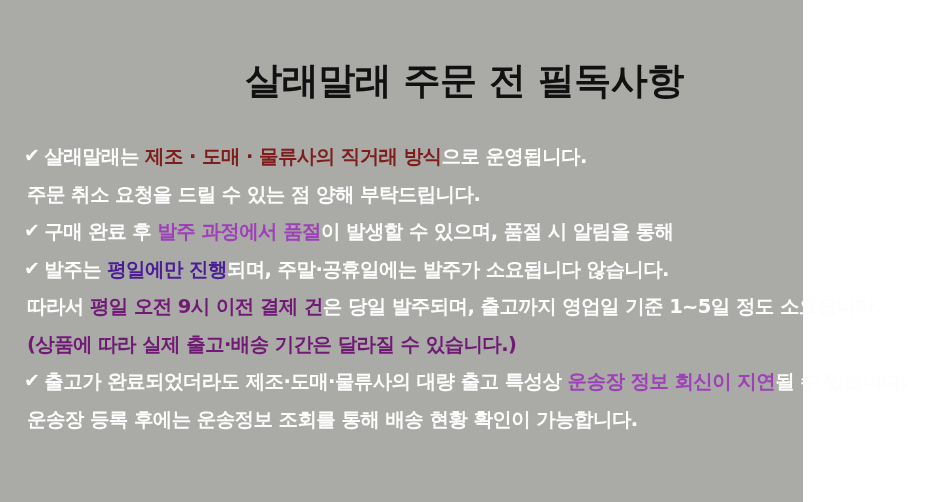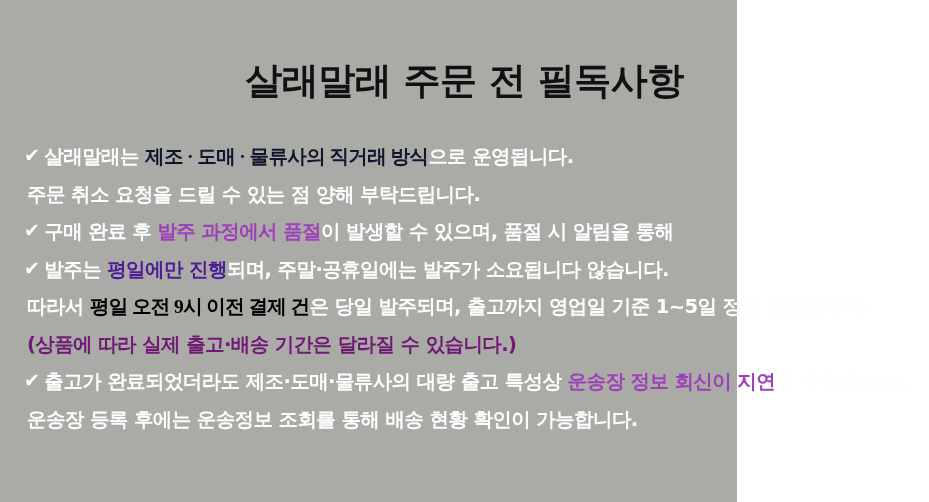--- a/index.html
+++ b/index.html
@@ -7,21 +7,21 @@
     padding: 0;
   }
   body {
     width: 929px;
     height: 502px;
     overflow: hidden;
     font-family: "DejaVu Sans", "Liberation Sans", sans-serif;
   }
   #notice-card {
     position: relative;
-    width: 737px;
+    width: 803px;
     height: 502px;
     box-sizing: border-box;
     background: #aaaaa7;
     display: flex;
     flex-direction: column;
   }
   #notice-title {
     margin: 0;
     padding: 0;
     position: absolute;
@@ -71,23 +71,23 @@
   }
 </style>
 </head>
 <body>
 
 <div id="notice-card" style="background: rgb(170, 170, 167);">
 
   <h1 id="notice-title" style="color: rgb(17, 17, 17);">살래말래 주문 전 필독사항</h1>
 
   <div id="notice-body">
-      <div class="notice-line" style="color: rgb(253, 253, 253);"><span class="check-icon">✔</span><span class="seg">살래말래는 </span><span class="seg hl" style="color: #0f172a; font-family: Liberation Serif, serif;">제조 · 도매 · 물류사의 직거래 방식</span><span class="seg">으로 운영됩니다.</span></div>
+      <div class="notice-line" style="color: rgb(253, 253, 253);"><span class="check-icon">✔</span><span class="seg">살래말래는 </span><span class="seg hl" style="color: #7f1d1d;">제조 · 도매 · 물류사의 직거래 방식</span><span class="seg">으로 운영됩니다.</span></div>
       <div class="notice-line indent" style="color: rgb(253, 253, 253);"><span class="seg">주문 취소 요청을 드릴 수 있는 점 양해 부탁드립니다.</span></div>
       <div class="notice-line" style="color: rgb(253, 253, 253);"><span class="check-icon">✔</span><span class="seg">구매 완료 후 </span><span class="seg hl" style="color: rgb(158, 65, 184);">발주 과정에서 품절</span><span class="seg">이 발생할 수 있으며, 품절 시 알림을 통해</span></div>
       <div class="notice-line" style="color: rgb(253, 253, 253);"><span class="check-icon">✔</span><span class="seg">발주는 </span><span class="seg hl" style="color: #4c1d95;">평일에만 진행</span><span class="seg">되며, 주말·공휴일에는 발주가 소요됩니다 않습니다.</span></div>
-      <div class="notice-line indent" style="color: rgb(253, 253, 253);"><span class="seg">따라서 </span><span class="seg hl" style="color: #000000; font-family: Liberation Serif, serif;">평일 오전 9시 이전 결제 건</span><span class="seg">은 당일 발주되며, 출고까지 영업일 기준 1~5일 정도 소요됩니다.</span></div>
+      <div class="notice-line indent" style="color: rgb(253, 253, 253);"><span class="seg">따라서 </span><span class="seg hl" style="color: #701a75;">평일 오전 9시 이전 결제 건</span><span class="seg">은 당일 발주되며, 출고까지 영업일 기준 1~5일 정도 소요됩니다.</span></div>
       <div class="notice-line indent" style="color: #701a75;"><span class="seg">(상품에 따라 실제 출고·배송 기간은 달라질 수 있습니다.)</span></div>
       <div class="notice-line" style="color: rgb(253, 253, 253);"><span class="check-icon">✔</span><span class="seg">출고가 완료되었더라도 제조·도매·물류사의 대량 출고 특성상 </span><span class="seg hl" style="color: rgb(158, 65, 184);">운송장 정보 회신이 지연</span><span class="seg">될 수 있습니다.</span></div>
       <div class="notice-line indent" style="color: rgb(253, 253, 253);"><span class="seg">운송장 등록 후에는 운송정보 조회를 통해 배송 현황 확인이 가능합니다.</span></div>
     </div>
 
 </div>
 
 </body></html>

